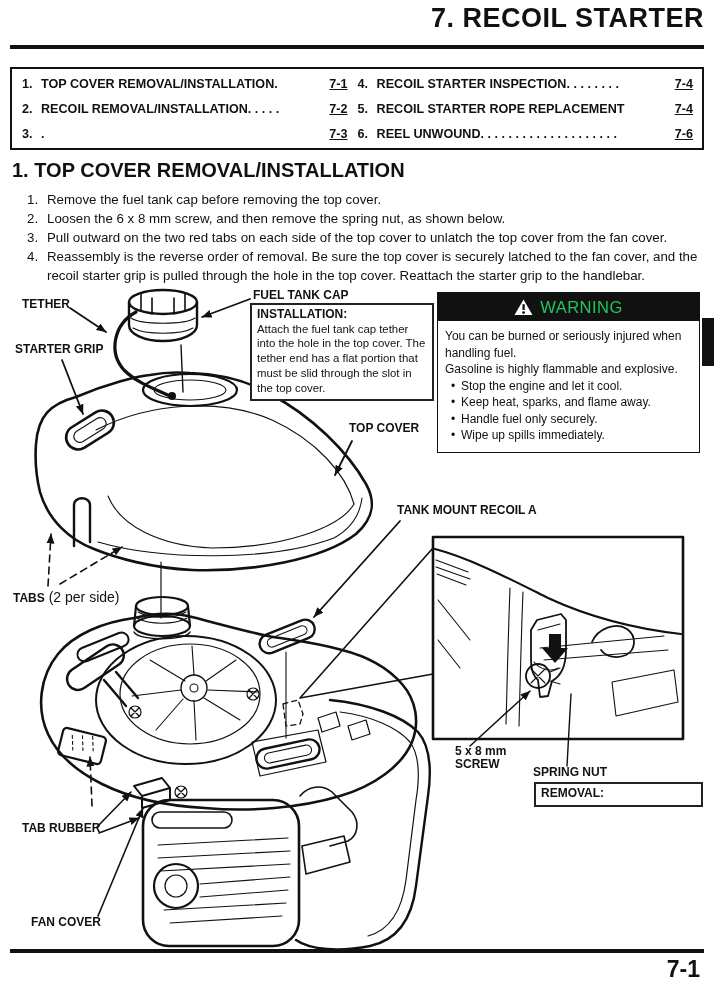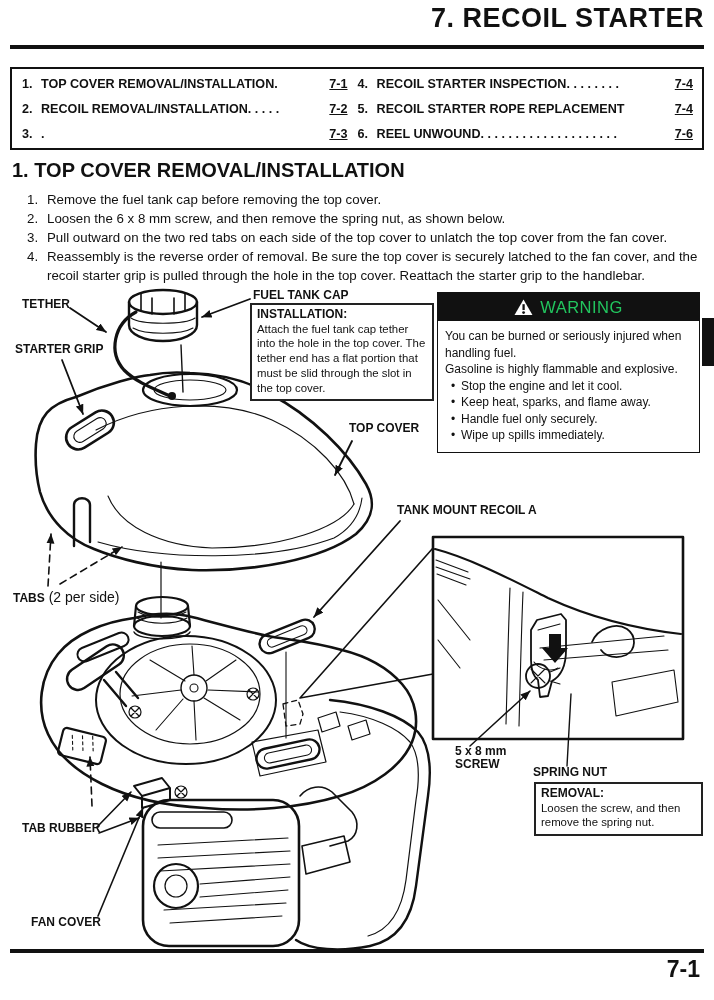--- a/index.html
+++ b/index.html
@@ -299,21 +299,20 @@
   </div>
 </div>
 
 <div class="note-box install-box">
   <div class="note-title">INSTALLATION:</div>
   <div>Attach the fuel tank cap tether into the hole in the top cover. The tether end has a flat portion that must be slid through the slot in the top cover.</div>
 </div>
 
 <div class="note-box removal-box">
   <div class="note-title">REMOVAL:</div>
-  <div>Loosen the screw, and then remove the spring nut.</div>
 </div>
 
 <div class="dlabel" style="left:22px; top:298px;">TETHER</div>
 <div class="dlabel" style="left:253px; top:289px;">FUEL TANK CAP</div>
 <div class="dlabel" style="left:15px; top:343px;">STARTER GRIP</div>
 <div class="dlabel" style="left:349px; top:422px;">TOP COVER</div>
 <div class="dlabel" style="left:397px; top:504px;">TANK MOUNT RECOIL A</div>
 <div class="dlabel" style="left:13px; top:591px;"><span>TABS</span><span class="normal"> (2 per side)</span></div>
 <div class="dlabel" style="left:455px; top:745px;">
     <span style="display:block">5 x 8 mm</span>

